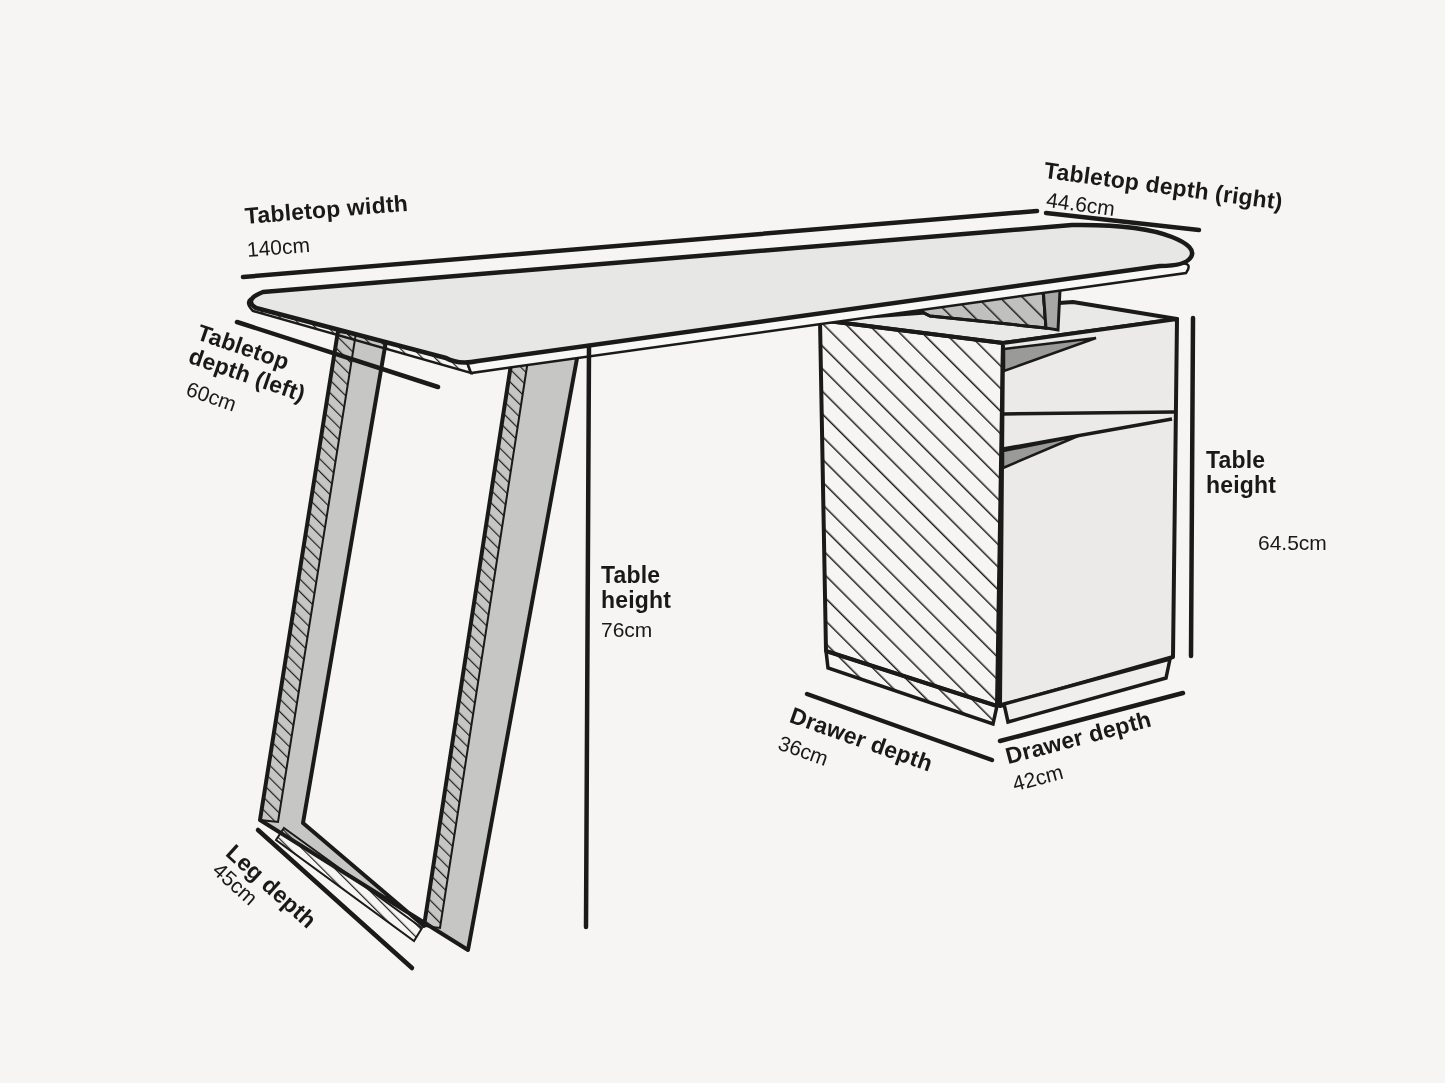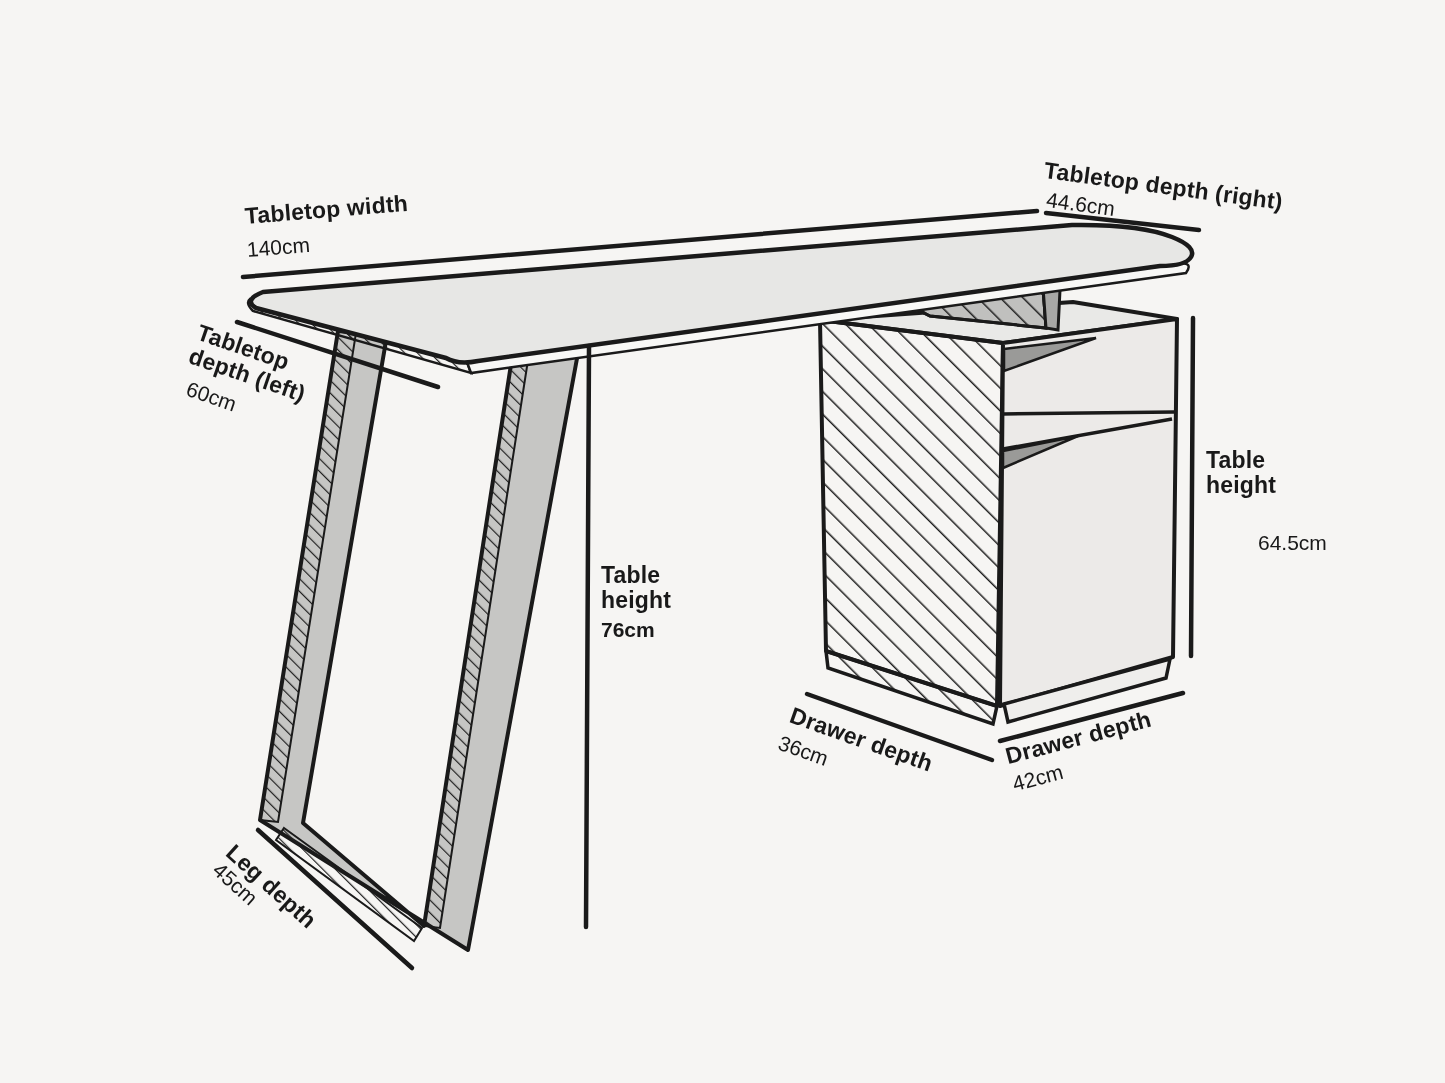--- a/index.html
+++ b/index.html
@@ -90,21 +90,21 @@
   <div class="lbl bold" style="left:244px;top:204px;transform:rotate(-4.6deg);">Tabletop width</div>
   <div class="lbl val" style="left:246px;top:238px;transform:rotate(-4.6deg);">140cm</div>
 
   <div class="lbl bold" style="left:1046px;top:158px;transform:rotate(7.6deg);">Tabletop depth (right)</div>
   <div class="lbl val" style="left:1048px;top:188px;transform:rotate(7.6deg);">44.6cm</div>
 
   <div class="lbl bold wrap" style="left:202px;top:320px;width:142px;transform:rotate(19deg);">Tabletop depth (left)</div>
   <div class="lbl val" style="left:191px;top:377px;transform:rotate(19deg);">60cm</div>
 
   <div class="lbl bold wrap" style="left:601px;top:563px;width:92px;">Table height</div>
-  <div class="lbl val" style="left:601px;top:618px;font-weight:bold;">76cm</div>
+  <div class="lbl val" style="left:601px;top:618px;">76cm</div>
 
   <div class="lbl bold wrap" style="left:1206px;top:448px;width:92px;">Table height</div>
   <div class="lbl val" style="left:1258px;top:503px;margin-top:28px;">64.5cm</div>
 
   <div class="lbl bold" style="left:795px;top:703px;transform:rotate(19.5deg);">Drawer depth</div>
   <div class="lbl val" style="left:783px;top:731px;transform:rotate(19.5deg);">36cm</div>
 
   <div class="lbl bold" style="left:1003px;top:745px;transform:rotate(-14.8deg);">Drawer depth</div>
   <div class="lbl val" style="left:1010px;top:773px;transform:rotate(-14.8deg);">42cm</div>
 

